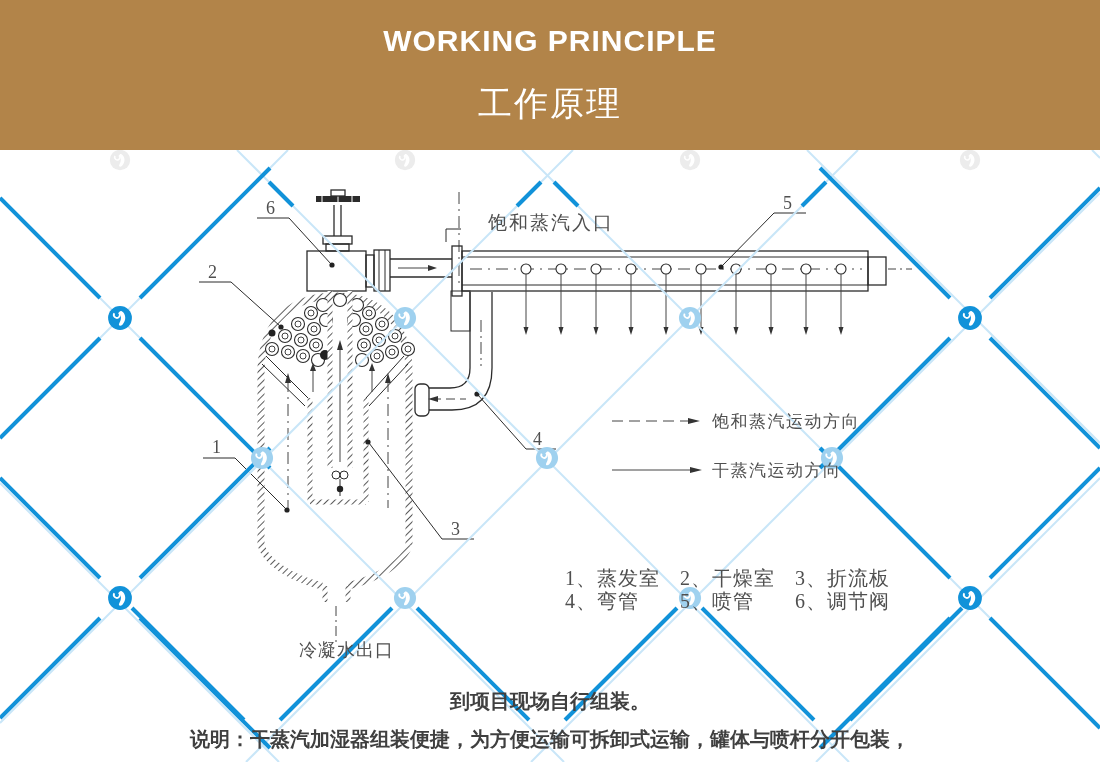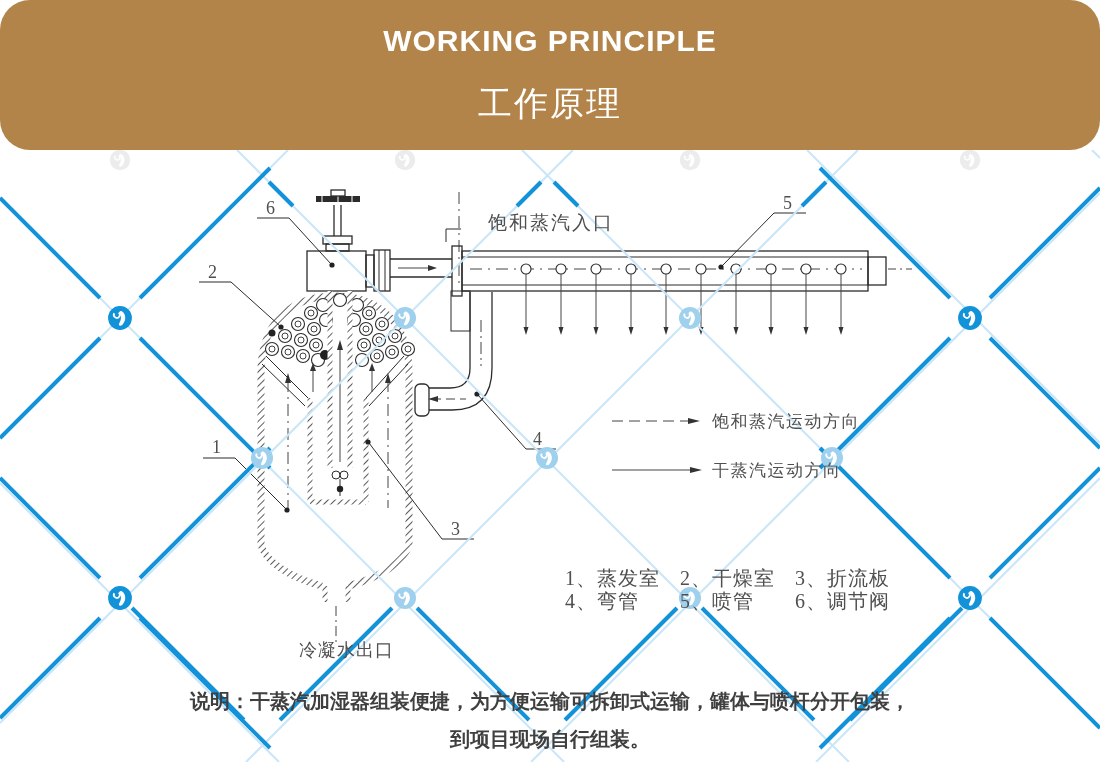--- a/index.html
+++ b/index.html
@@ -1,19 +1,19 @@
 <!DOCTYPE html>
 <html><head>
 <meta charset="utf-8">
 <style>
   html,body{margin:0;padding:0;background:#fff;}
   .page{position:relative;width:1100px;height:762px;background:#fff;overflow:hidden;
         font-family:"Liberation Sans","DejaVu Sans",sans-serif;}
   .header{position:absolute;left:0;top:0;width:1100px;height:150px;background:#b28449;
-          display:flex;flex-direction:column;align-items:center;justify-content:center;z-index:5;border-radius:30px;}
+          display:flex;flex-direction:column;align-items:center;justify-content:center;z-index:5;}
   .header .en{color:#fff;font-weight:bold;font-size:30px;letter-spacing:1px;line-height:1.1;}
   .header .zh{color:#fff;font-size:34px;letter-spacing:2px;margin-top:24px;font-weight:normal;}
   svg.scene{position:absolute;left:0;top:0;z-index:1;}
   .caption{position:absolute;left:0;top:682px;width:1100px;text-align:center;z-index:6;
            color:#3f3f3f;font-size:20px;font-weight:bold;line-height:38px;}
   .wm-bright{color:#1192d9;}
   .wm-light{color:#9fd1ef;}
   .wm-gray{color:#ececec;}
   .wmline-light{stroke:#c9e6f8;stroke-width:2;fill:none;}
   .wmline-bright{stroke:#1192d9;stroke-width:4;fill:none;}
@@ -344,17 +344,17 @@
       <text x="565" y="585" class="lbl lbl-parts">1、蒸发室</text>
       <text x="680" y="585" class="lbl lbl-parts">2、干燥室</text>
       <text x="795" y="585" class="lbl lbl-parts">3、折流板</text>
       <text x="565" y="608" class="lbl lbl-parts">4、弯管</text>
       <text x="680" y="608" class="lbl lbl-parts">5、喷管</text>
       <text x="795" y="608" class="lbl lbl-parts">6、调节阀</text>
     </g>
   </svg>
 
   <div class="caption">
+    <div>到项目现场自行组装。</div>
     <div>说明：干蒸汽加湿器组装便捷，为方便运输可拆卸式运输，罐体与喷杆分开包装，</div>
-    <div>到项目现场自行组装。</div>
   </div>
 
 </div>
 
 </body></html>

